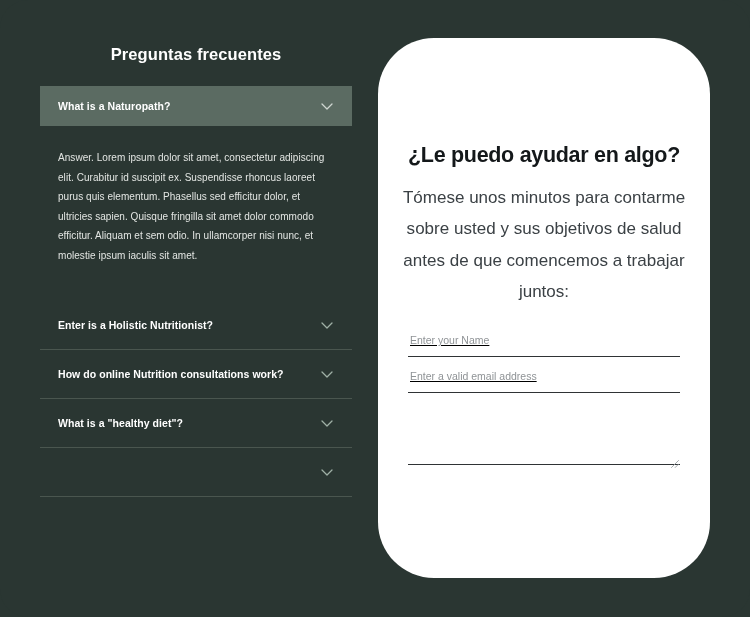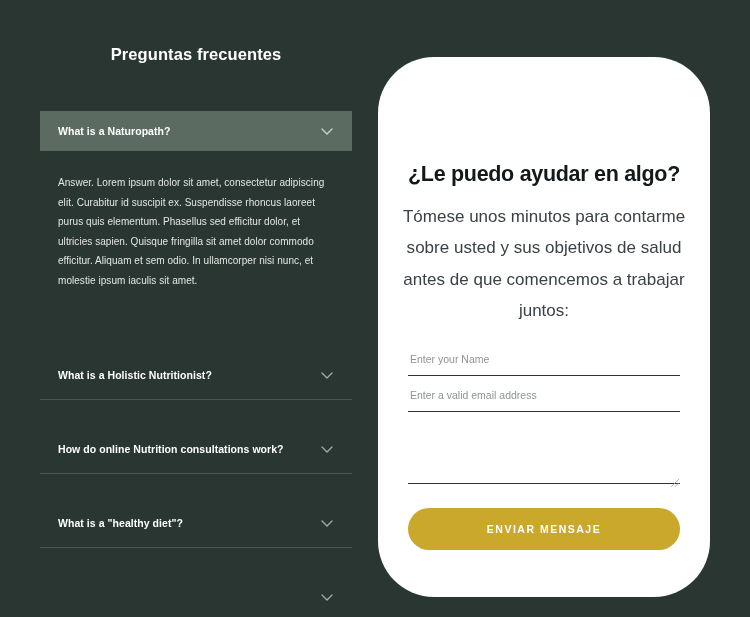--- a/index.html
+++ b/index.html
@@ -49,21 +49,20 @@
 
   .accordion-head {
     position: relative;
     display: flex;
     align-items: center;
     box-sizing: border-box;
     width: 312px;
     min-height: 40px;
     padding: 9px 44px 9px 18px;
     cursor: pointer;
-    margin-top: 25px;
   }
 
   .accordion-head.is-open {
     background: #5b6b62;
     min-height: 40px;
   }
 
   .accordion-head.is-plain {
     padding-left: 18px;
     padding-right: 44px;
@@ -115,21 +114,20 @@
   .form-card {
     position: absolute;
     left: 378px;
     top: 38px;
     width: 332px;
     height: 540px;
     background: #ffffff;
     border-radius: 56px;
     box-sizing: border-box;
     padding: 0;
-    margin-top: 19px;
   }
 
   .form-inner {
     position: absolute;
     left: 22px;
     top: 0;
     width: 288px;
   }
 
   .form-title {
@@ -154,20 +152,21 @@
   }
 
   .fields {
     padding-top: 21px;
   }
 
   .field {
     position: relative;
     width: 272px;
     margin: 0 auto;
+    text-decoration: underline;
   }
 
   .field-input {
     display: block;
     box-sizing: border-box;
     width: 272px;
     height: 28px;
     border: 0;
     border-bottom: 1.6px solid #2f3335;
     background: transparent;
@@ -250,21 +249,21 @@
       </div>
       <div class="accordion-body">
         <p class="accordion-answer">Answer. Lorem ipsum dolor sit amet, consectetur adipiscing elit. Curabitur id suscipit ex. Suspendisse rhoncus laoreet purus quis elementum. Phasellus sed efficitur dolor, et ultricies sapien. Quisque fringilla sit amet dolor commodo efficitur. Aliquam et sem odio. In ullamcorper nisi nunc, et molestie ipsum iaculis sit amet.</p>
       </div>
     </div>
 
     <div class="faq-spacer-top"></div>
 
     <div class="accordion-item">
       <div class="accordion-head is-plain">
-        <span class="accordion-q">What is a Holistic Nutritionist?</span>
+        <span class="accordion-q">Enter is a Holistic Nutritionist?</span>
         <span class="chevron">
           <svg viewBox="0 0 18 18" width="18" height="18" aria-hidden="true">
             <path d="M4 7 L9 12 L14 7" fill="none" stroke="#9fb0a6" stroke-width="1.3" stroke-linecap="round" stroke-linejoin="round"></path>
           </svg>
         </span>
       </div>
       <div class="divider"></div>
     </div>
 
 
@@ -329,20 +328,17 @@
           <span class="resize-grip">
             <svg viewBox="0 0 9 9" width="9" height="9" aria-hidden="true">
               <path d="M8.5 1.5 L1.5 8.5" stroke="#9aa0a4" stroke-width="0.9" fill="none" stroke-linecap="round"></path>
               <path d="M8.5 5.2 L5.2 8.5" stroke="#9aa0a4" stroke-width="0.9" fill="none" stroke-linecap="round"></path>
             </svg>
           </span>
         </div>
 
       </div>
 
-      <div class="submit-wrap">
-        <button class="submit-button" type="button">ENVIAR MENSAJE</button>
-      </div>
 
     </div>
   </section>
 
 </div>
 
 </body></html>

